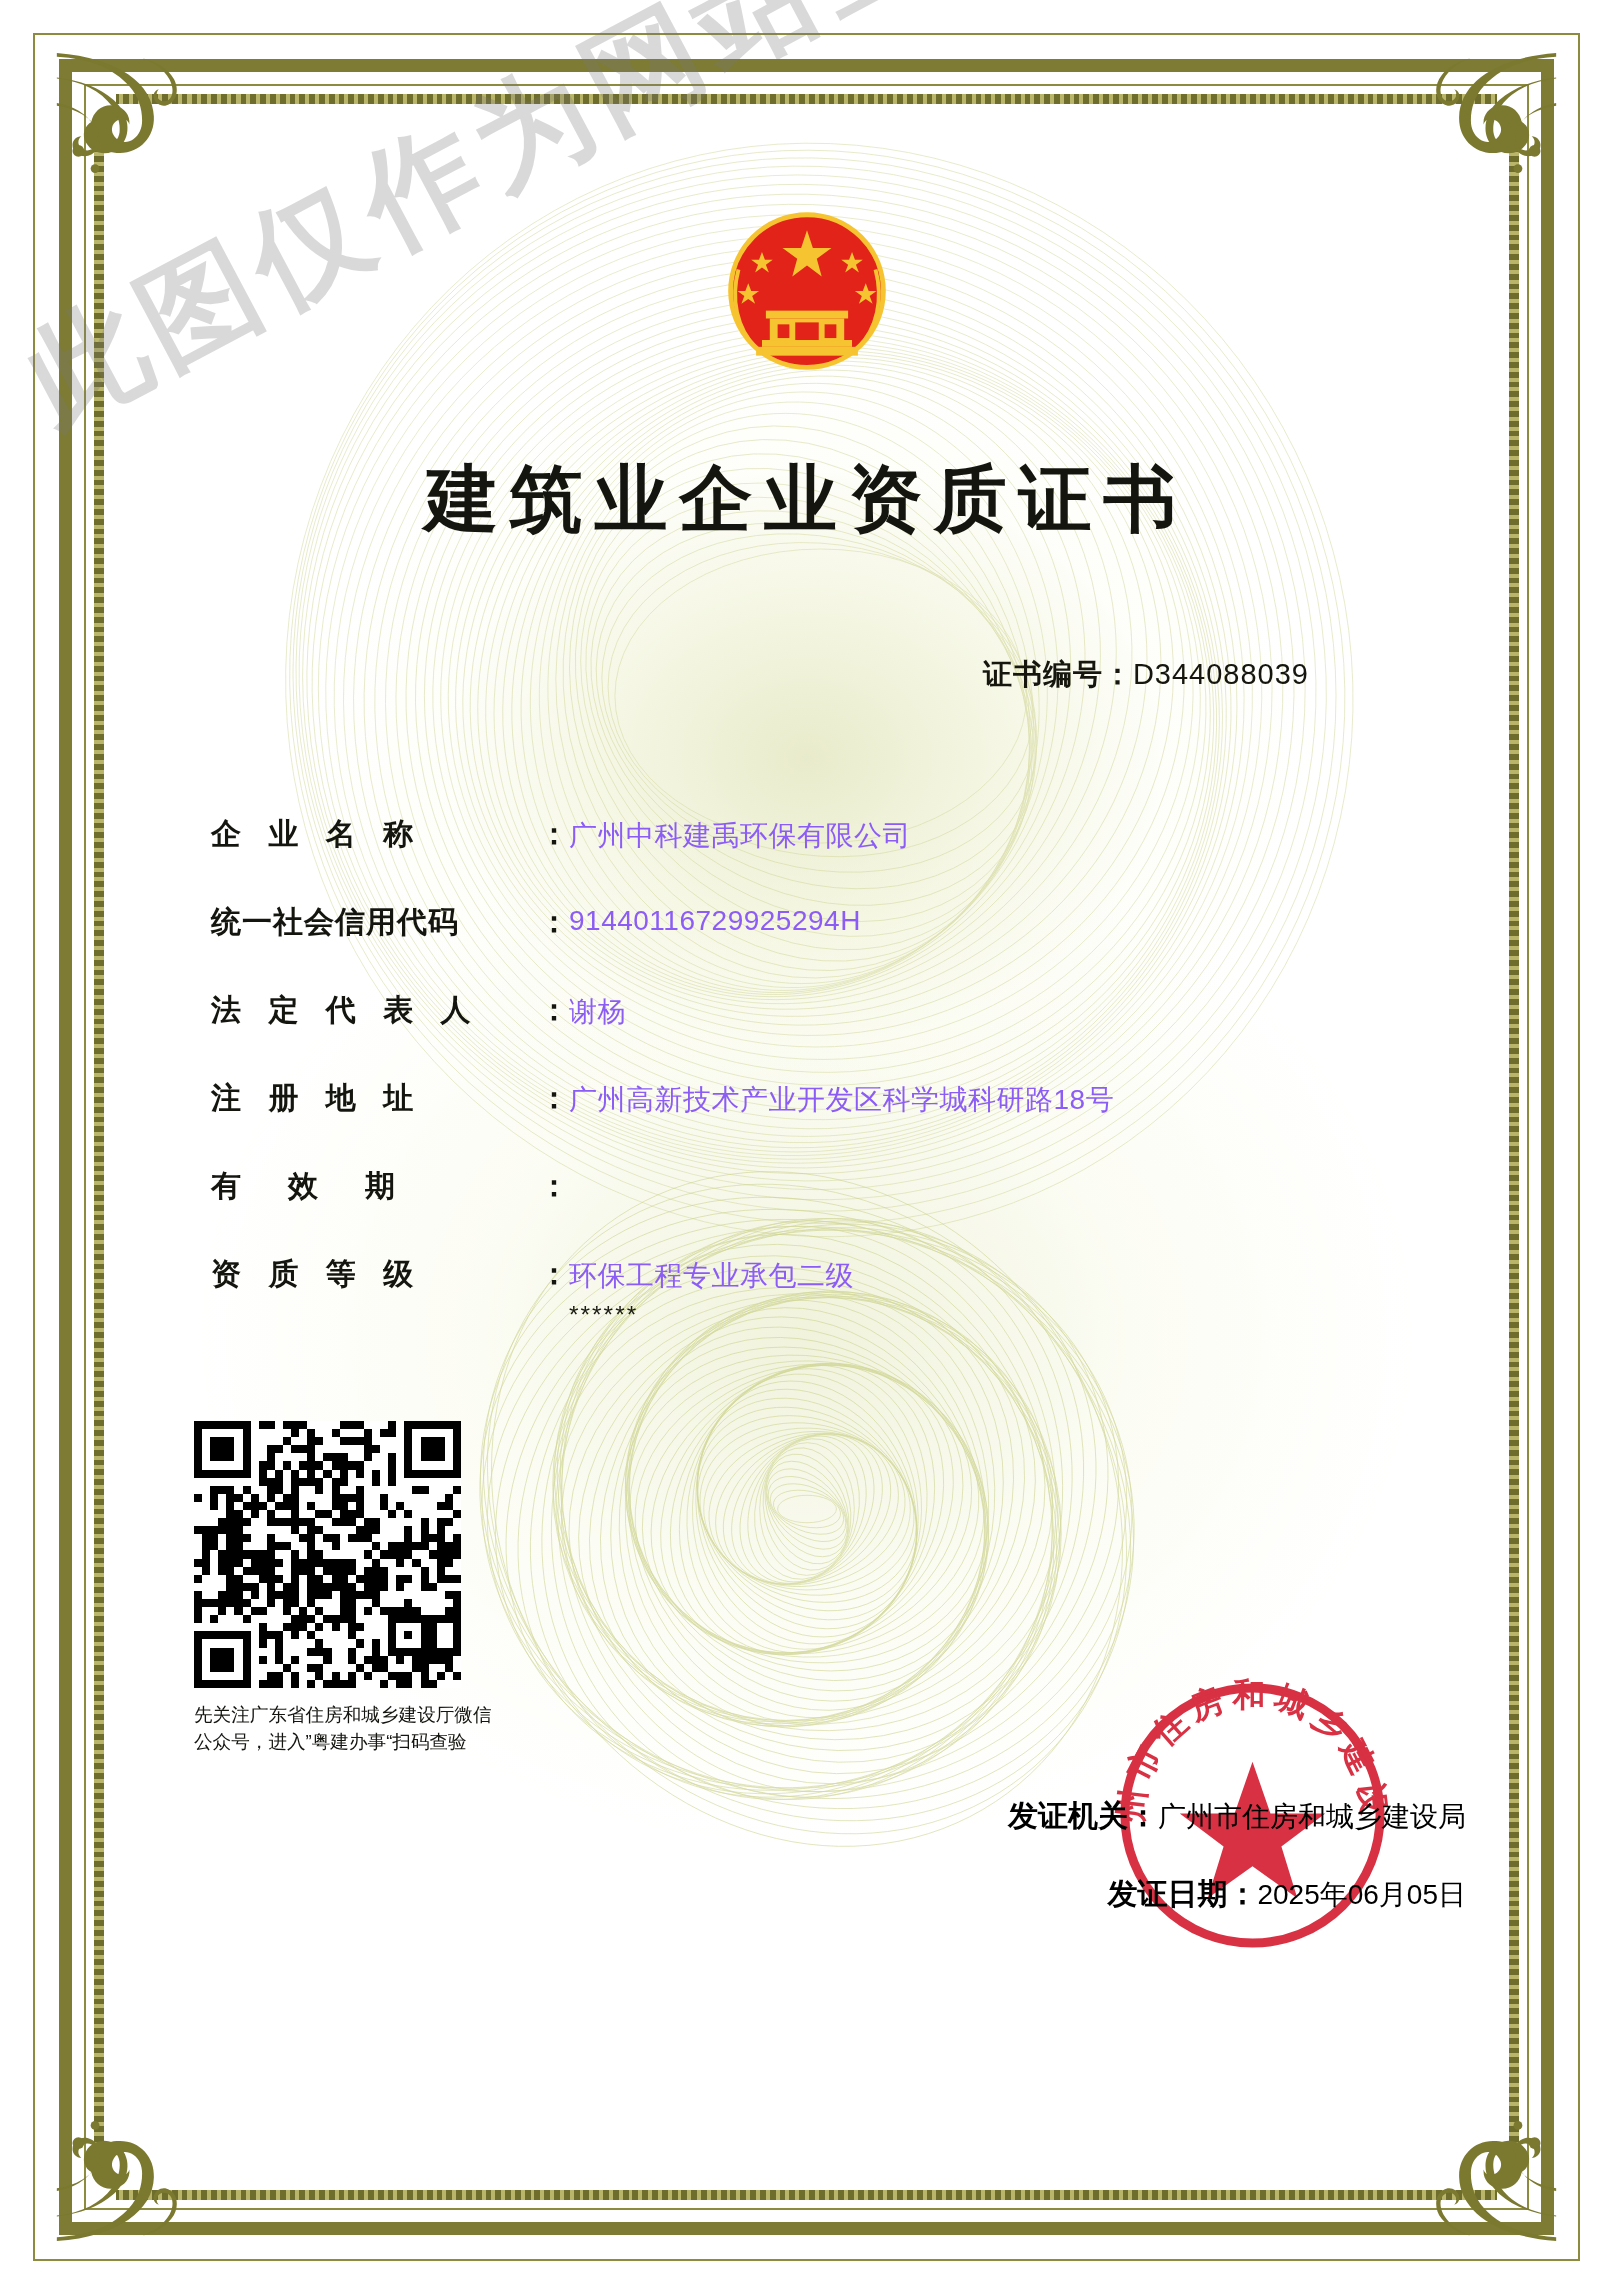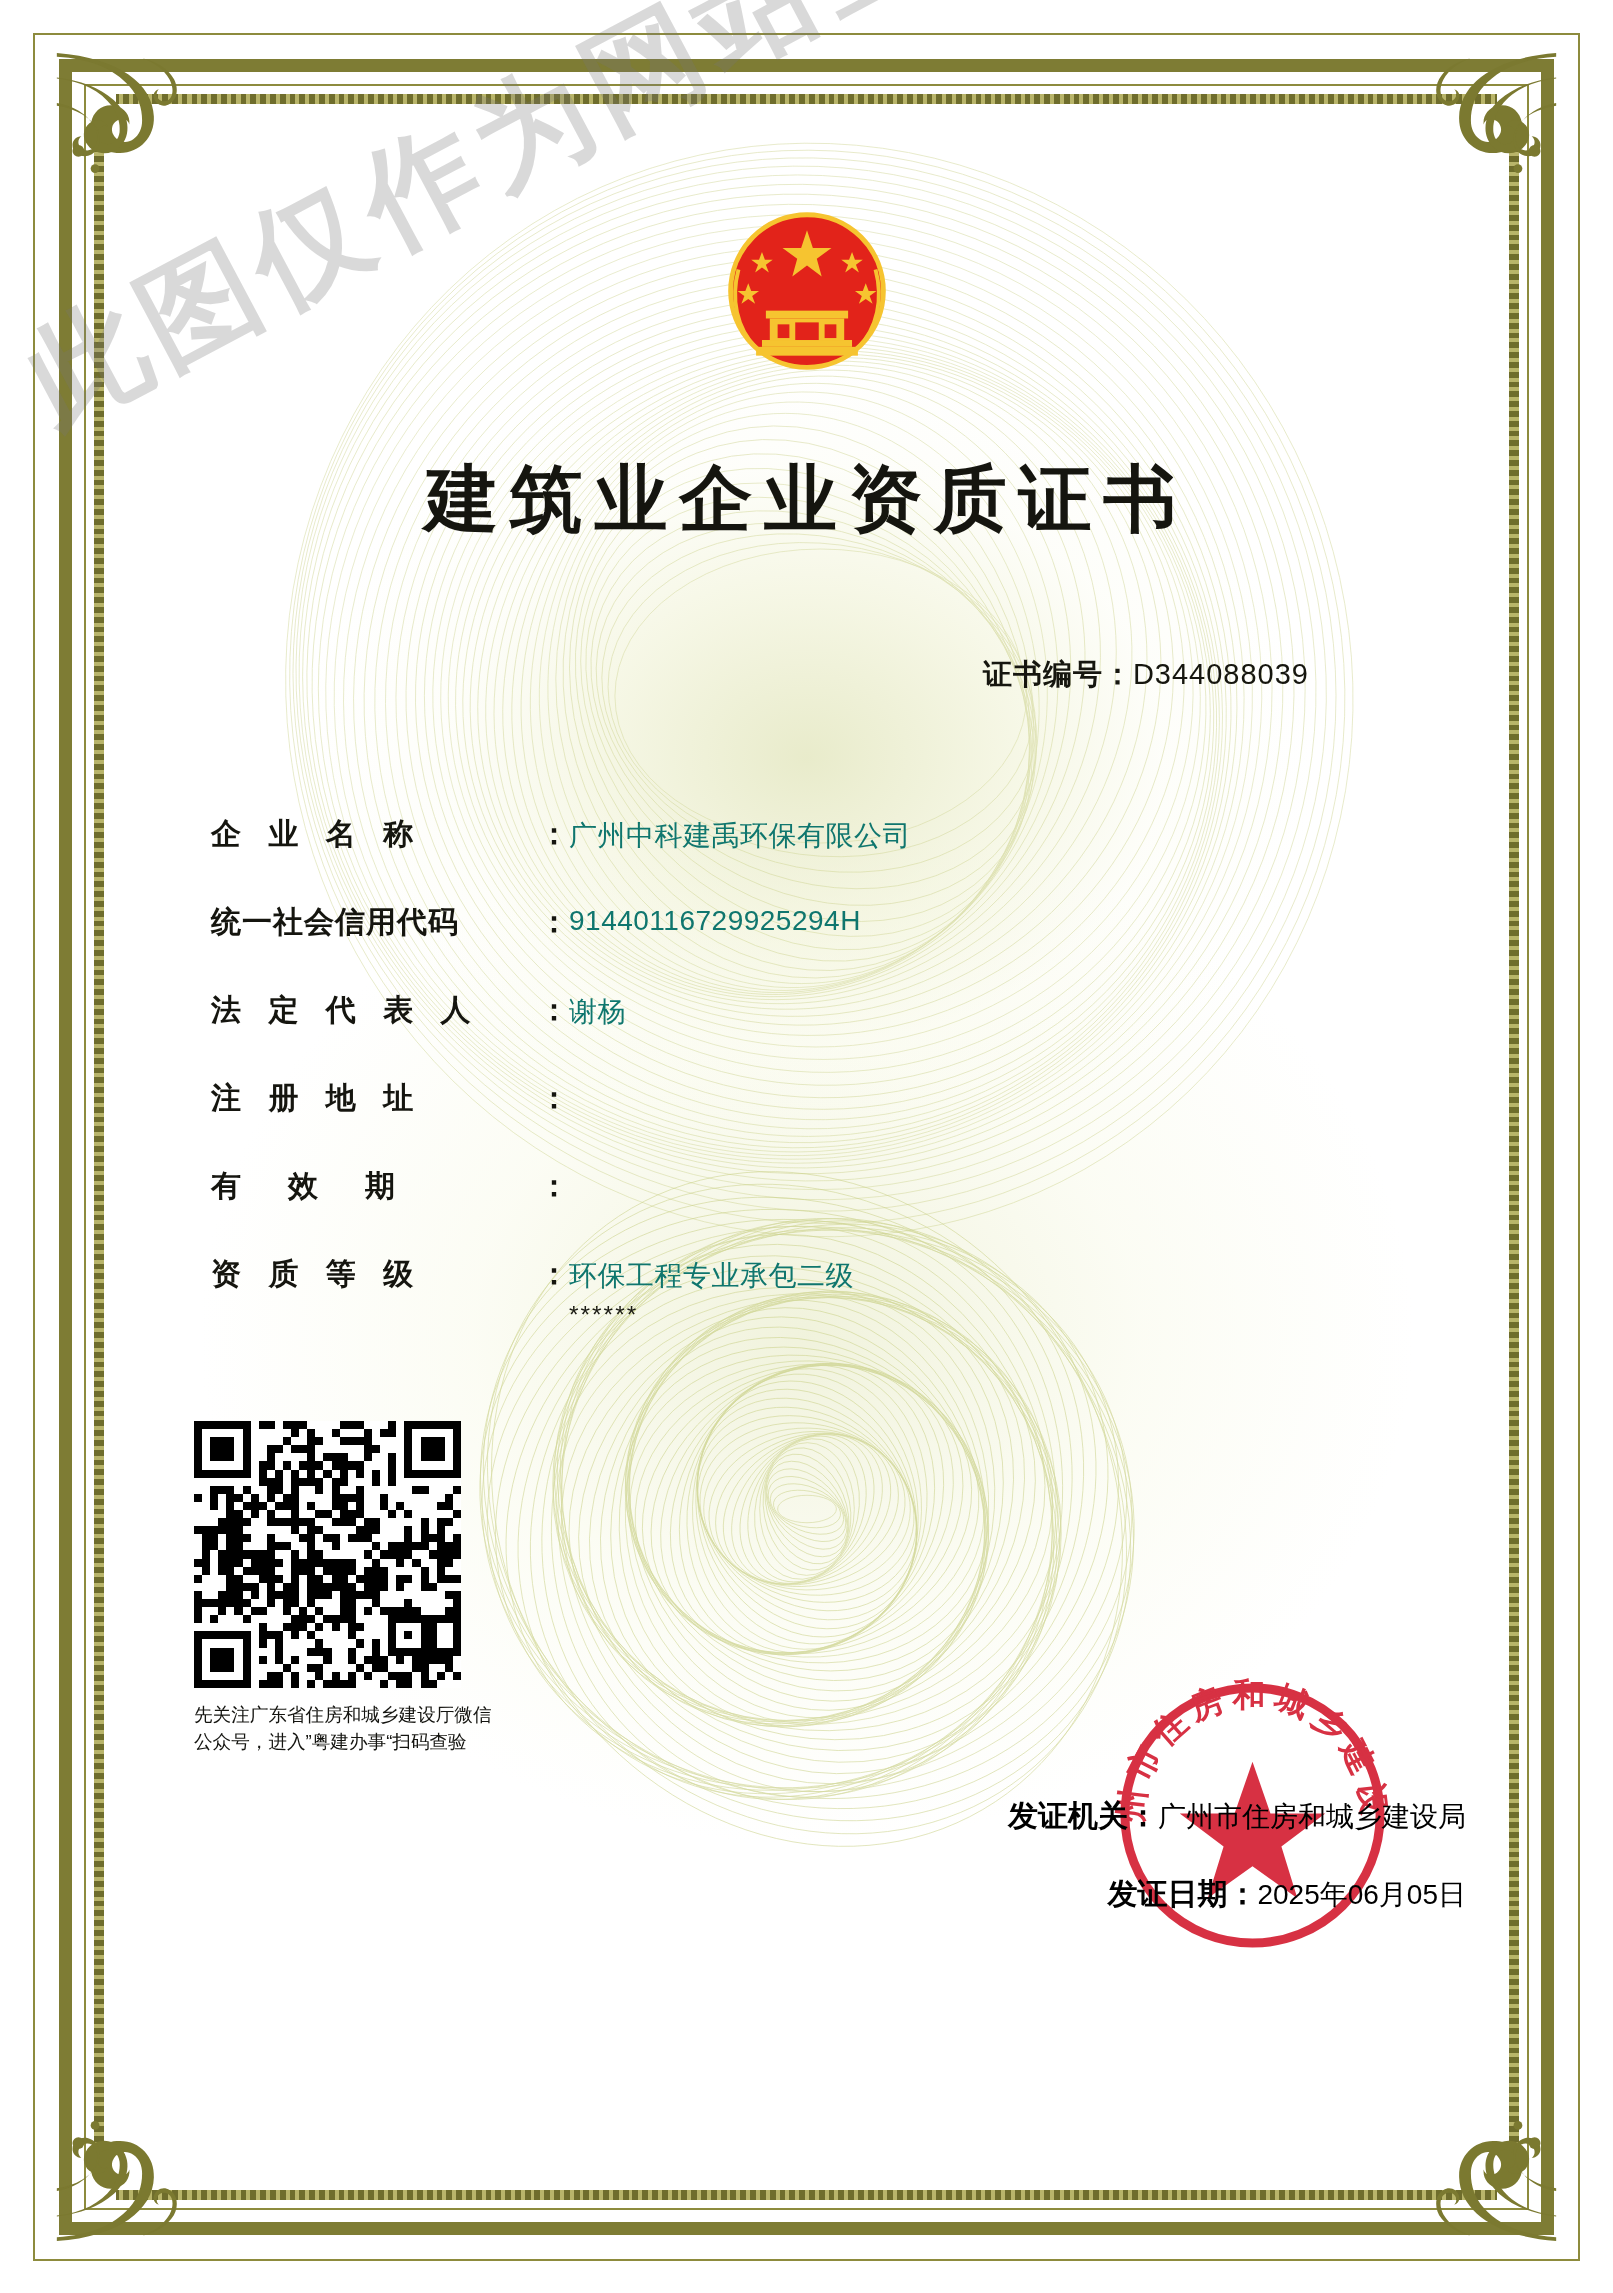--- a/index.html
+++ b/index.html
@@ -65,21 +65,21 @@
 
   
   .fields{position:absolute;left:211px;top:814px;right:147px;}
   .row{display:flex;align-items:flex-start;margin-bottom:47px;}
   .lab{
     width:358px;flex:0 0 358px;font-size:30px;font-weight:bold;color:#15150f;
     display:flex;justify-content:center;
   }
   .lab .txt{display:flex;justify-content:space-between;width:100%;}
   .colon{font-weight:bold;}
-  .val{font-size:28px;color:#0f766e;padding-top:2.9px;letter-spacing:0.5px;}
+  .val{font-size:28px;color:#8b5cf6;padding-top:2.9px;letter-spacing:0.5px;}
   .sub{font-size:24.5px;color:#1b1b14;margin-top:9.8px;}
   .stars{font-size:24.5px;letter-spacing:2px;color:#1b1b14;margin-top:5.9px;}
 
   
   .qr-wrap{position:absolute;left:194px;top:1421px;width:267px;}
   .qr{width:267px;height:267px;background:#fff;}
   .qr-note{margin-top:9.8px;font-size:18.6px;line-height:1.45;color:#141410;width:299px;}
 
   
   .issuer{position:absolute;right:147px;top:1796px;text-align:right;}
@@ -364,20 +364,23 @@
       <div>
         <div class="val">谢杨</div>
       </div>
     </div>
 
     <div class="row">
       <div class="lab">
         <span class="txt" style="letter-spacing:27.4px;">注册地址</span>
         <span class="colon">：</span>
       </div>
+      <div>
+        <div class="val">广州高新技术产业开发区科学城科研路18号</div>
+      </div>
     </div>
 
     <div class="row">
       <div class="lab">
         <span class="txt" style="letter-spacing:47px;">有效期</span>
         <span class="colon">：</span>
       </div>
     </div>
 
     <div class="row">

